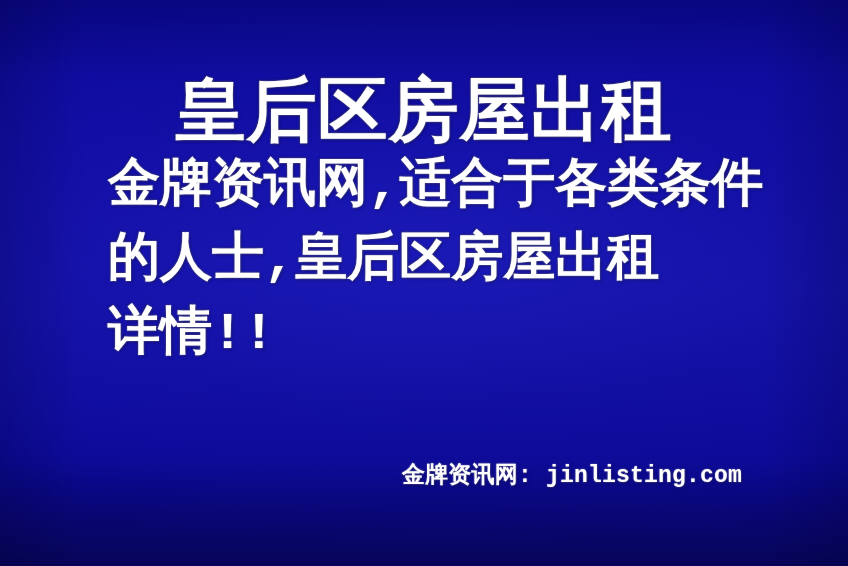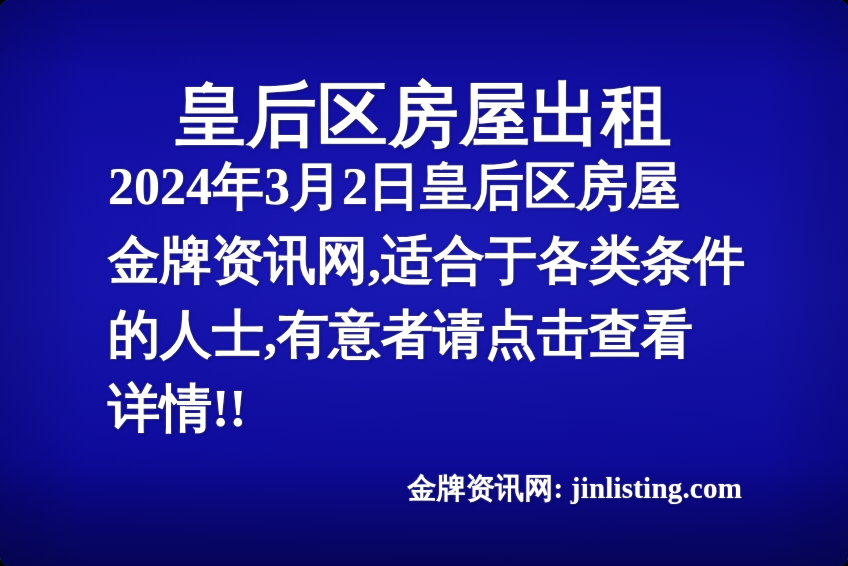--- a/index.html
+++ b/index.html
@@ -7,25 +7,24 @@
     margin: 0;
     padding: 0;
     background: #000;
   }
 
   #poster {
     position: relative;
     width: 848px;
     height: 566px;
     overflow: hidden;
-    font-family: Liberation Serif, serif;
+    font-family: Liberation Mono, monospace;
     
     background-color: #15803d;
     user-select: none;
-    border-radius: 9px;
   }
 
   
   #poster .bg-layer {
     position: absolute;
     inset: 0;
     background:
       radial-gradient(120% 75% at 52% 44%, rgba(32,32,190,0.62) 0%, rgba(24,22,168,0.34) 38%, rgba(10,8,153,0.0) 72%),
       radial-gradient(80% 55% at 12% 46%, rgba(22,16,178,0.40) 0%, rgba(10,8,153,0) 70%),
       linear-gradient(180deg, #0b0898 0%, #100ba4 30%, #1210a8 52%, #0b0896 82%, #08066f 100%);
@@ -97,46 +96,44 @@
     text-align: left;
     padding-right: 145px;
   }
 
   
   .footer {
     position: absolute;
     right: 106px;
     top: 458px;
     color: #ffffff;
-    font-size: 29px;
+    font-size: 23px;
     line-height: 36px;
     font-weight: 700;
     white-space: nowrap;
     letter-spacing: 0.2px;
     text-shadow:
       0 0 2px rgba(255,255,255,0.45),
       1px 1px 3px rgba(0,0,40,0.6);
-    margin-top: 12px;
   }
 </style>
 </head>
 <body>
 
 <div id="poster">
 
   <div class="bg-layer"></div>
   <div class="vignette"></div>
 
   <div class="content">
 
     <h1 class="title">皇后区房屋出租</h1>
 
     <div class="body-block">
-      <div class="body-line l1">2024年3月2日皇后区房屋</div>
       <div class="body-line l2">金牌资讯网,适合于各类条件</div>
-      <div class="body-line l3">的人士,有意者请点击查看</div>
+      <div class="body-line l3">的人士,皇后区房屋出租</div>
       <div class="body-line l4">详情!!</div>
     </div>
 
     <div class="footer">金牌资讯网: jinlisting.com</div>
 
   </div>
 </div>
 
 </body></html>

